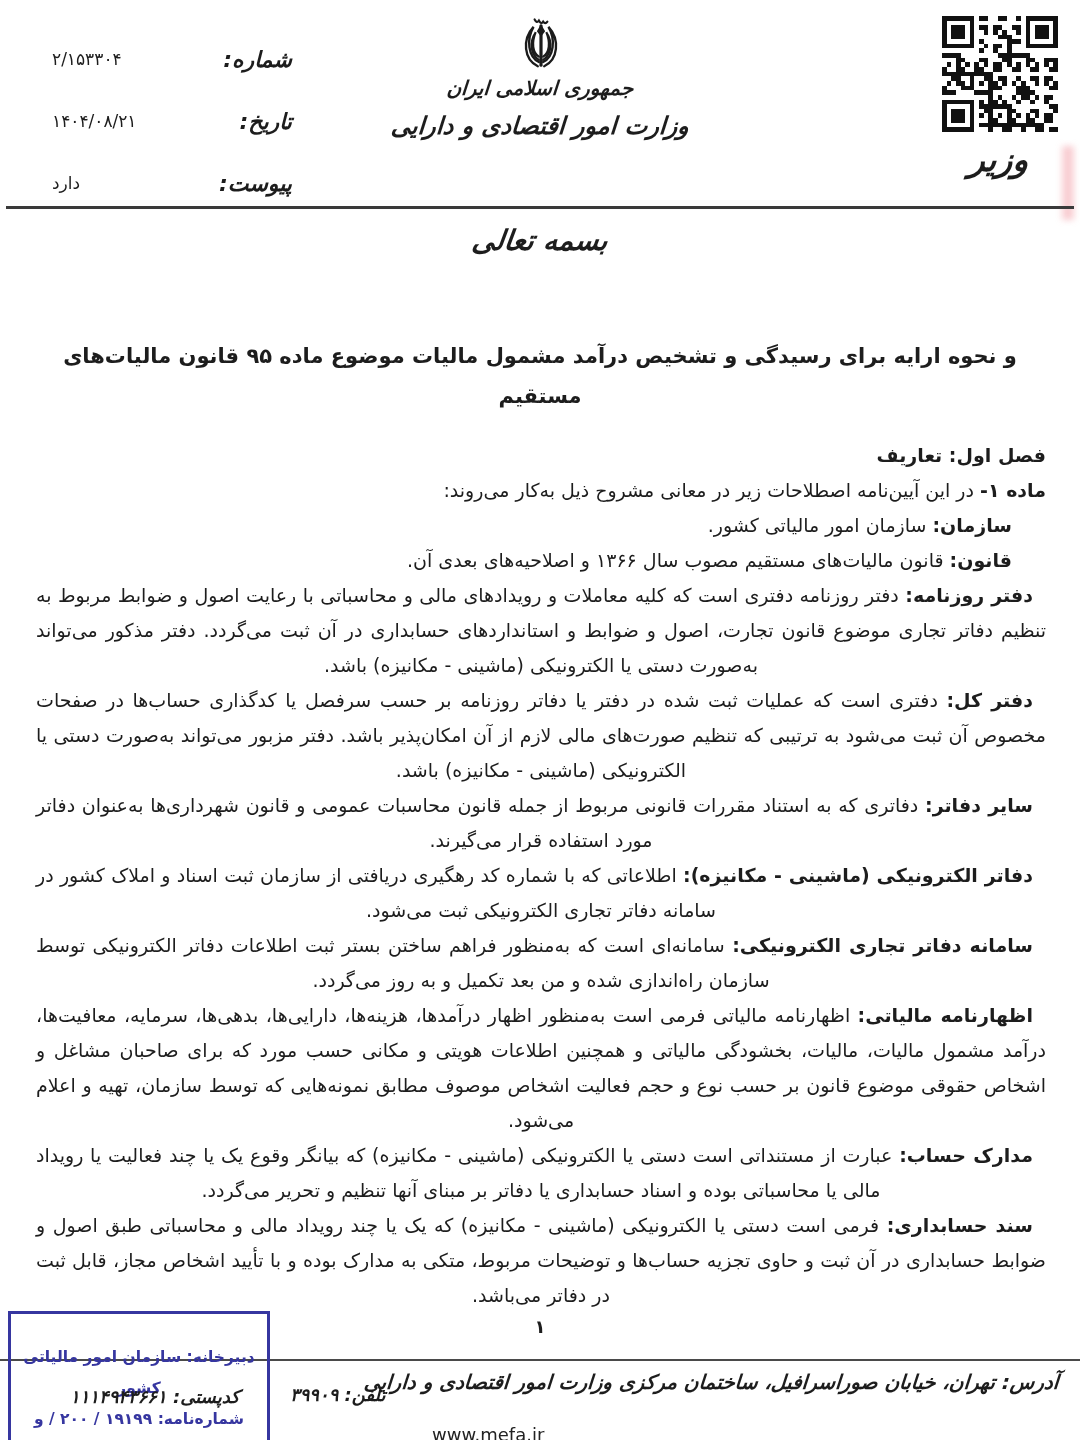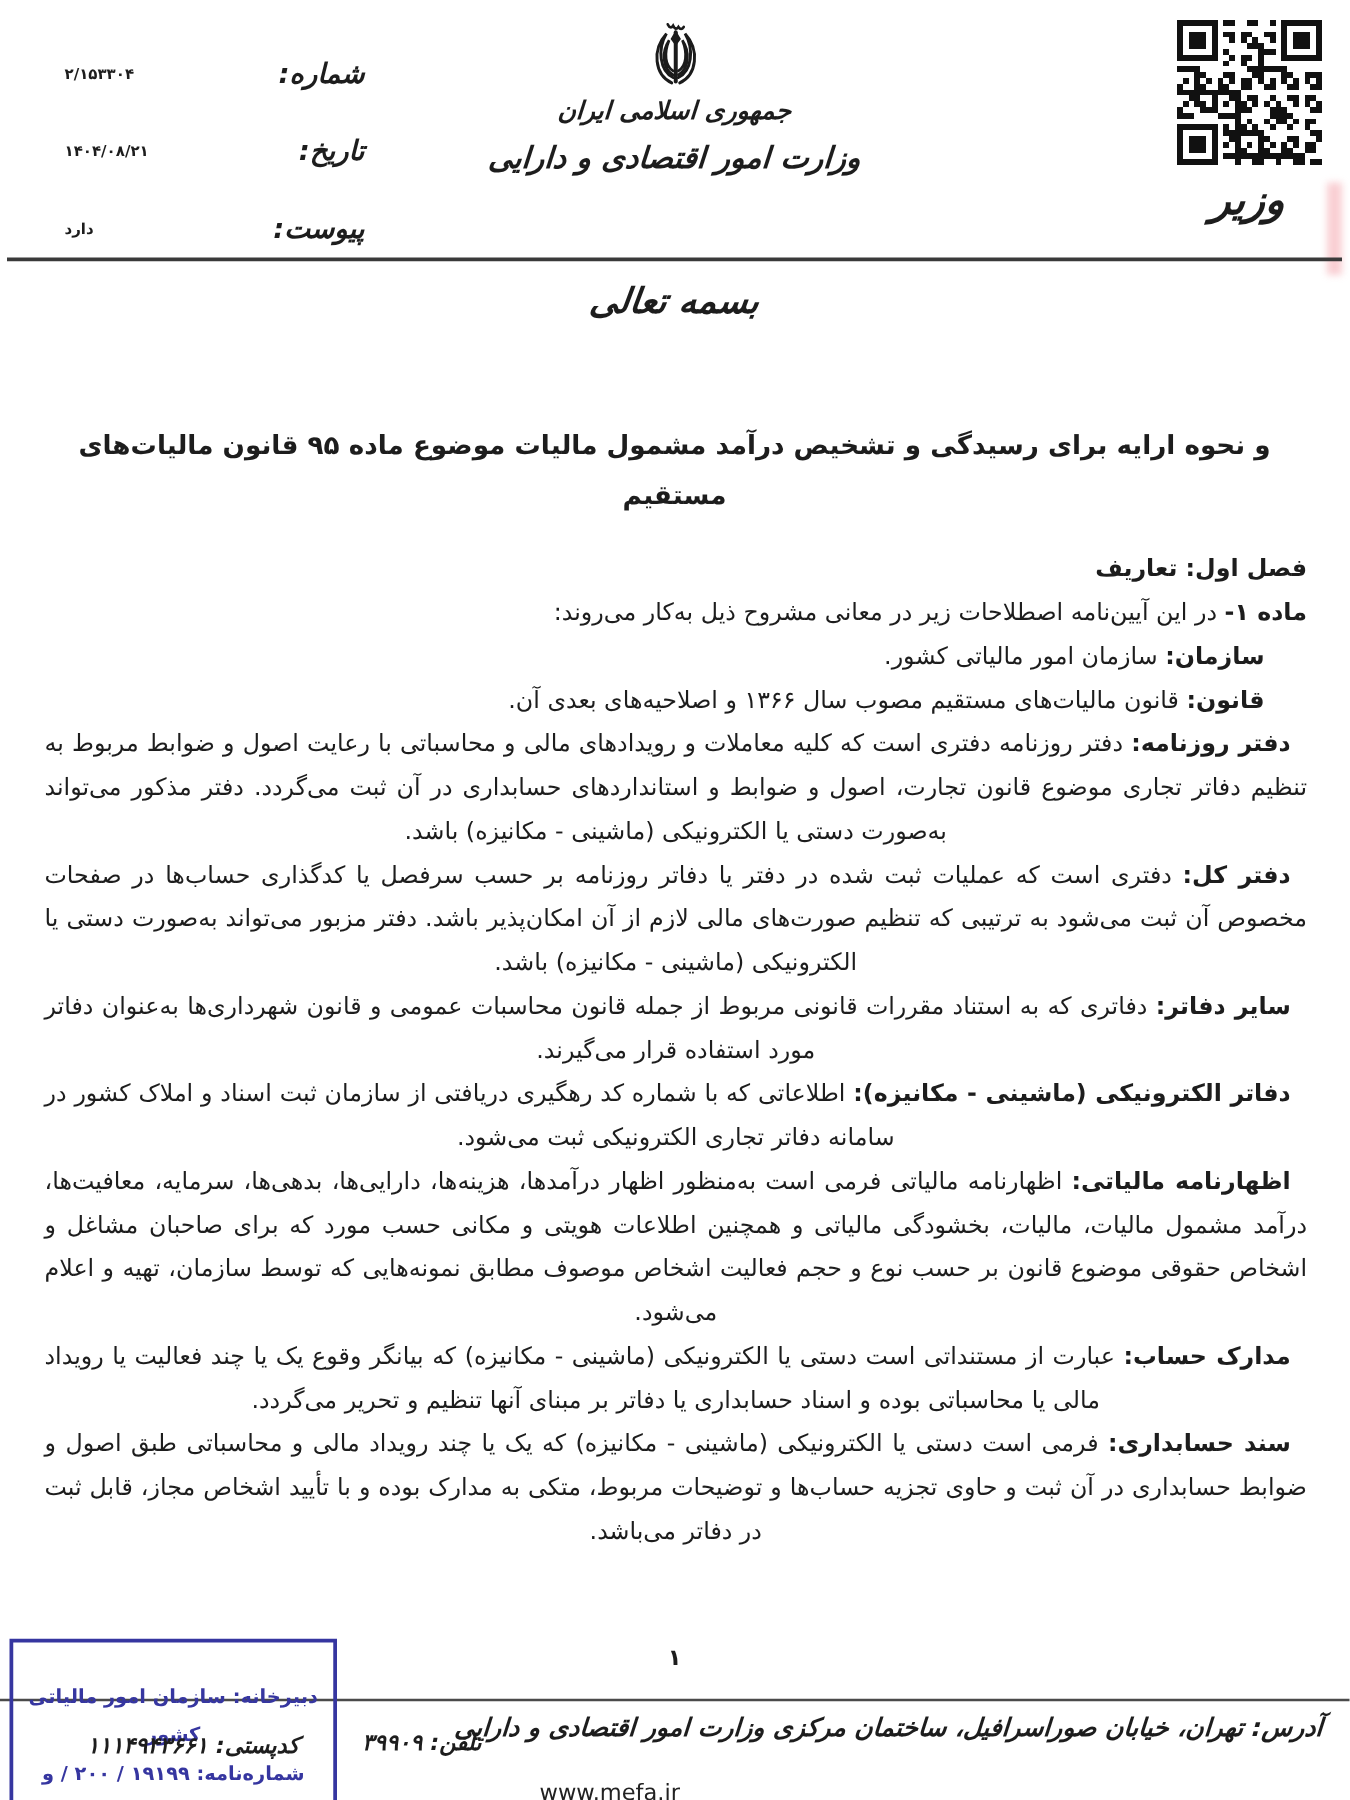--- a/index.html
+++ b/index.html
@@ -5,21 +5,21 @@
   html,body{margin:0;padding:0;background:#ddd;}
   .page{
     position:relative;width:1080px;height:1440px;margin:0 auto;
     background:#ffffff;overflow:hidden;direction:rtl;
     font-family:"DejaVu Sans",sans-serif;color:#1d1d1d;
   }
   
   .meta{position:absolute;top:44px;left:52px;width:240px;}
   .meta-row{display:flex;justify-content:space-between;align-items:center;height:30px;margin-bottom:32px;}
   .meta-label{font-style:italic;font-weight:600;font-size:22px;}
-  .meta-value{font-weight:bold;font-size:12px;letter-spacing:.5px;text-align:center;}
+  .meta-value{font-weight:normal;font-size:17px;letter-spacing:.5px;text-align:center;}
   .emblem{position:absolute;top:12px;left:502px;width:78px;height:66px;}
   .republic{position:absolute;top:76px;left:360px;width:360px;text-align:center;
     font-size:20px;font-weight:600;font-style:italic;transform:skewX(-4deg);}
   .ministry{position:absolute;top:112px;left:330px;width:420px;text-align:center;
     font-size:24px;font-weight:600;font-style:italic;transform:skewX(-4deg);}
   .qr{position:absolute;top:16px;left:942px;width:116px;height:116px;}
   .minister{position:absolute;top:140px;left:938px;width:122px;text-align:center;
     font-size:33px;font-weight:700;font-style:italic;transform:skewX(-5deg);}
   .smudge{position:absolute;top:146px;left:1062px;width:12px;height:74px;
     background:rgba(238,128,140,.38);filter:blur(3px);}
@@ -317,20 +317,21 @@
 
   <div class="body">
     <p class="sr"><b>فصل اول: تعاریف</b><span></span></p>
     <p class="sr"><b>ماده ۱-</b><span> در این آیین‌نامه اصطلاحات زیر در معانی مشروح ذیل به‌کار می‌روند:</span></p>
     <p class="sr ind"><b>سازمان:</b><span> سازمان امور مالیاتی کشور.</span></p>
     <p class="sr ind"><b>قانون:</b><span> قانون مالیات‌های مستقیم مصوب سال ۱۳۶۶ و اصلاحیه‌های بعدی آن.</span></p>
     <p class="jc"><b>دفتر روزنامه:</b><span> دفتر روزنامه دفتری است که کلیه معاملات و رویدادهای مالی و محاسباتی با رعایت اصول و ضوابط مربوط به تنظیم دفاتر تجاری موضوع قانون تجارت، اصول و ضوابط و استانداردهای حسابداری در آن ثبت می‌گردد. دفتر مذکور می‌تواند به‌صورت دستی یا الکترونیکی (ماشینی - مکانیزه) باشد.</span></p>
     <p class="jc"><b>دفتر کل:</b><span> دفتری است که عملیات ثبت شده در دفتر یا دفاتر روزنامه بر حسب سرفصل یا کدگذاری حساب‌ها در صفحات مخصوص آن ثبت می‌شود به ترتیبی که تنظیم صورت‌های مالی لازم از آن امکان‌پذیر باشد. دفتر مزبور می‌تواند به‌صورت دستی یا الکترونیکی (ماشینی - مکانیزه) باشد.</span></p>
     <p class="jc"><b>سایر دفاتر:</b><span> دفاتری که به استناد مقررات قانونی مربوط از جمله قانون محاسبات عمومی و قانون شهرداری‌ها به‌عنوان دفاتر مورد استفاده قرار می‌گیرند.</span></p>
     <p class="jc"><b>دفاتر الکترونیکی (ماشینی - مکانیزه):</b><span> اطلاعاتی که با شماره کد رهگیری دریافتی از سازمان ثبت اسناد و املاک کشور در سامانه دفاتر تجاری الکترونیکی ثبت می‌شود.</span></p>
+    <p class="jc"><b>سامانه دفاتر تجاری الکترونیکی:</b><span> سامانه‌ای است که به‌منظور فراهم ساختن بستر ثبت اطلاعات دفاتر الکترونیکی توسط سازمان راه‌اندازی شده و من بعد تکمیل و به روز می‌گردد.</span></p>
     <p class="jc"><b>اظهارنامه مالیاتی:</b><span> اظهارنامه مالیاتی فرمی است به‌منظور اظهار درآمدها، هزینه‌ها، دارایی‌ها، بدهی‌ها، سرمایه، معافیت‌ها، درآمد مشمول مالیات، مالیات، بخشودگی مالیاتی و همچنین اطلاعات هویتی و مکانی حسب مورد که برای صاحبان مشاغل و اشخاص حقوقی موضوع قانون بر حسب نوع و حجم فعالیت اشخاص موصوف مطابق نمونه‌هایی که توسط سازمان، تهیه و اعلام می‌شود.</span></p>
     <p class="jc"><b>مدارک حساب:</b><span> عبارت از مستنداتی است دستی یا الکترونیکی (ماشینی - مکانیزه) که بیانگر وقوع یک یا چند فعالیت یا رویداد مالی یا محاسباتی بوده و اسناد حسابداری یا دفاتر بر مبنای آنها تنظیم و تحریر می‌گردد.</span></p>
     <p class="jc"><b>سند حسابداری:</b><span> فرمی است دستی یا الکترونیکی (ماشینی - مکانیزه) که یک یا چند رویداد مالی و محاسباتی طبق اصول و ضوابط حسابداری در آن ثبت و حاوی تجزیه حساب‌ها و توضیحات مربوط، متکی به مدارک بوده و با تأیید اشخاص مجاز، قابل ثبت در دفاتر می‌باشد.</span></p>
   </div>
 
   <div class="pagenum">۱</div>
   <div class="rule-bottom"></div>
 
   <div class="stamp">
     <div>دبیرخانه: سازمان امور مالیاتی کشور</div>

